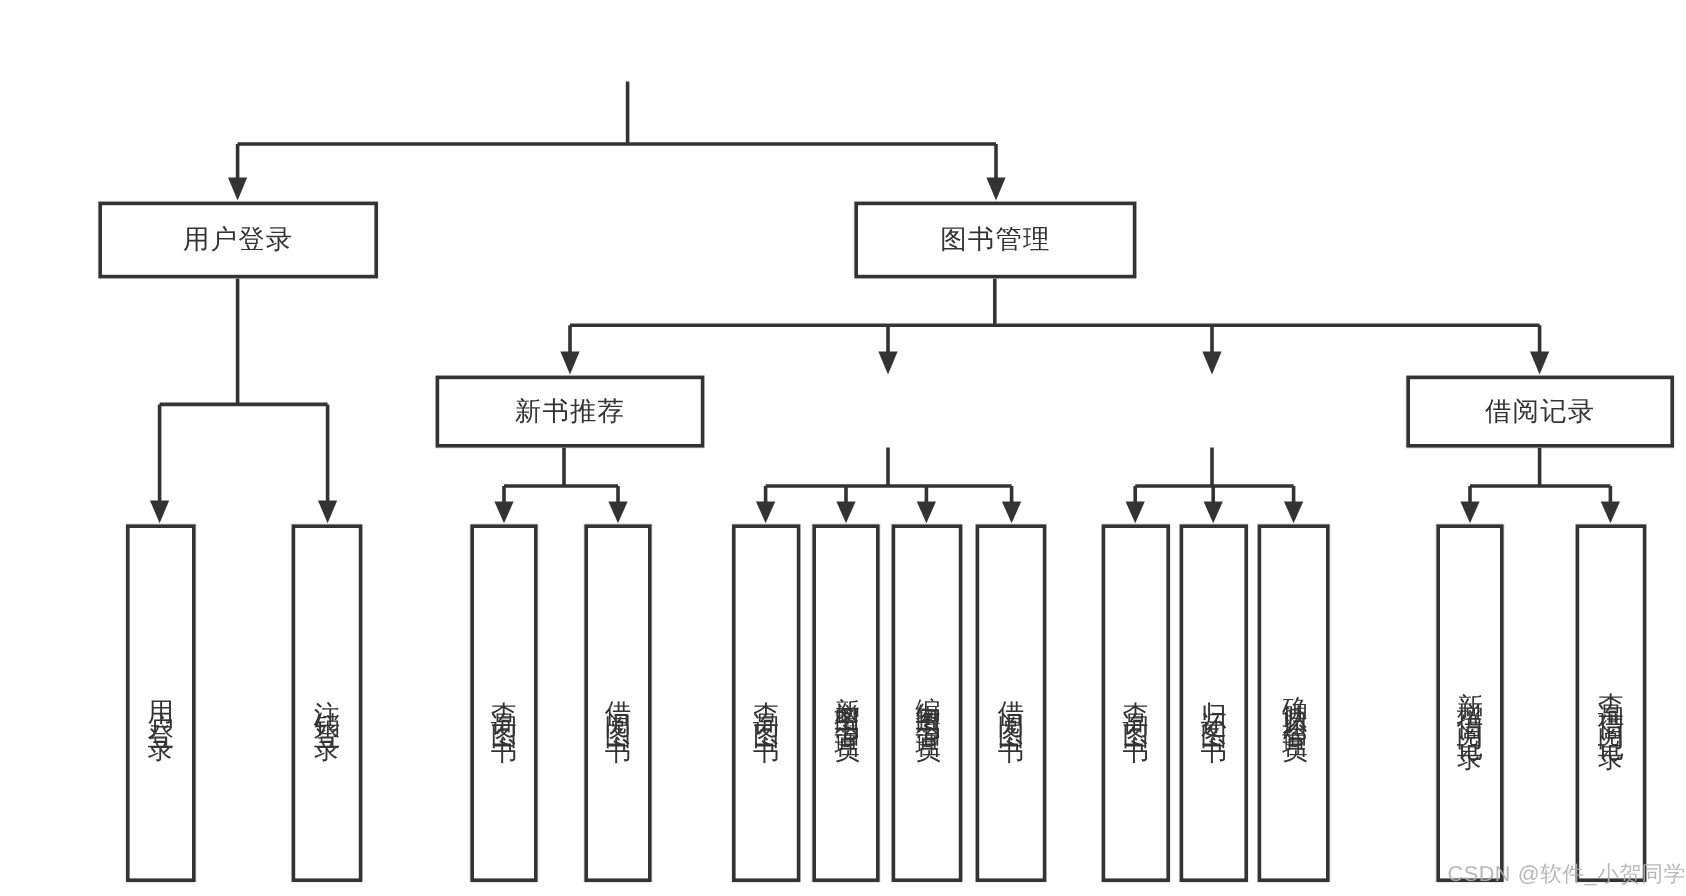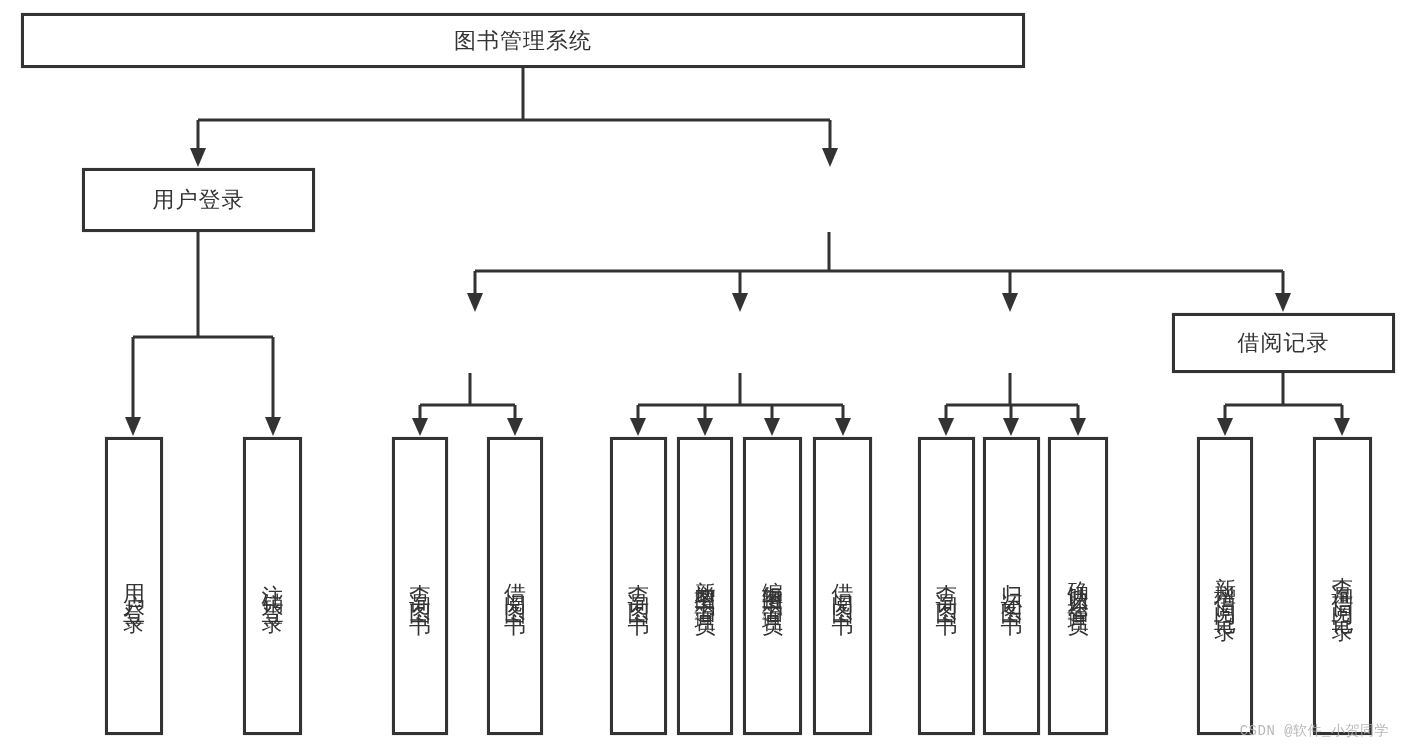--- a/index.html
+++ b/index.html
@@ -36,28 +36,27 @@
   .node.v{
     writing-mode:vertical-rl;
     text-orientation:mixed;
   }
   .node.v.s4{letter-spacing:10px;}
   .node.v.s6{letter-spacing:9px;}
   .node.v.s9{letter-spacing:5px;font-size:21px;}
   .node span{display:block;}
   #watermark{
     position:absolute;
-    right:16px;bottom:7px;
-    font-size:14px;
+    right:0;bottom:7px;
+    font-size:18px;
     color:var(--wm);
     opacity:0.9;
     z-index:3;
     letter-spacing:0.5px;
     white-space:nowrap;
-    font-family:Liberation Mono, monospace;
   }
 </style>
 </head>
 <body>
 
 <div id="stage">
 
   <svg id="edges" width="1405" height="747">
 
     <path d="M523 68 V120 M198 120 H830 M198 120 V149 M830 120 V149"></path>
@@ -87,28 +86,31 @@
     <path d="M1010 373 V405 M946 405 H1078 M946 405 V419 M1011 405 V419 M1078 405 V419"></path>
     <polygon points="938,418 954,418 946,436"></polygon>
     <polygon points="1003,418 1019,418 1011,436"></polygon>
     <polygon points="1070,418 1086,418 1078,436"></polygon>
 
     <path d="M1283 373 V405 M1225 405 H1342 M1225 405 V419 M1342 405 V419"></path>
     <polygon points="1217,418 1233,418 1225,436"></polygon>
     <polygon points="1334,418 1350,418 1342,436"></polygon>
   </svg>
 
-  <div class="node" style="left:21px;top:13px;width:1004px;height:55px">
-    <span>图书管理系统</span>
-  </div>
 
   <div class="node" style="left:82px;top:168px;width:233px;height:64px">
     <span>用户登录</span>
   </div>
+  <div class="node" style="left:712px;top:168px;width:235px;height:64px">
+    <span>图书管理</span>
+  </div>
 
+  <div class="node" style="left:363px;top:313px;width:224px;height:60px">
+    <span>新书推荐</span>
+  </div>
   <div class="node" style="left:1172px;top:313px;width:223px;height:60px">
     <span>借阅记录</span>
   </div>
 
   <div class="node v s4" style="left:105px;top:437px;width:58px;height:298px">
     <span>用户登录</span>
   </div>
   <div class="node v s4" style="left:243px;top:437px;width:59px;height:298px">
     <span>注销登录</span>
   </div>

